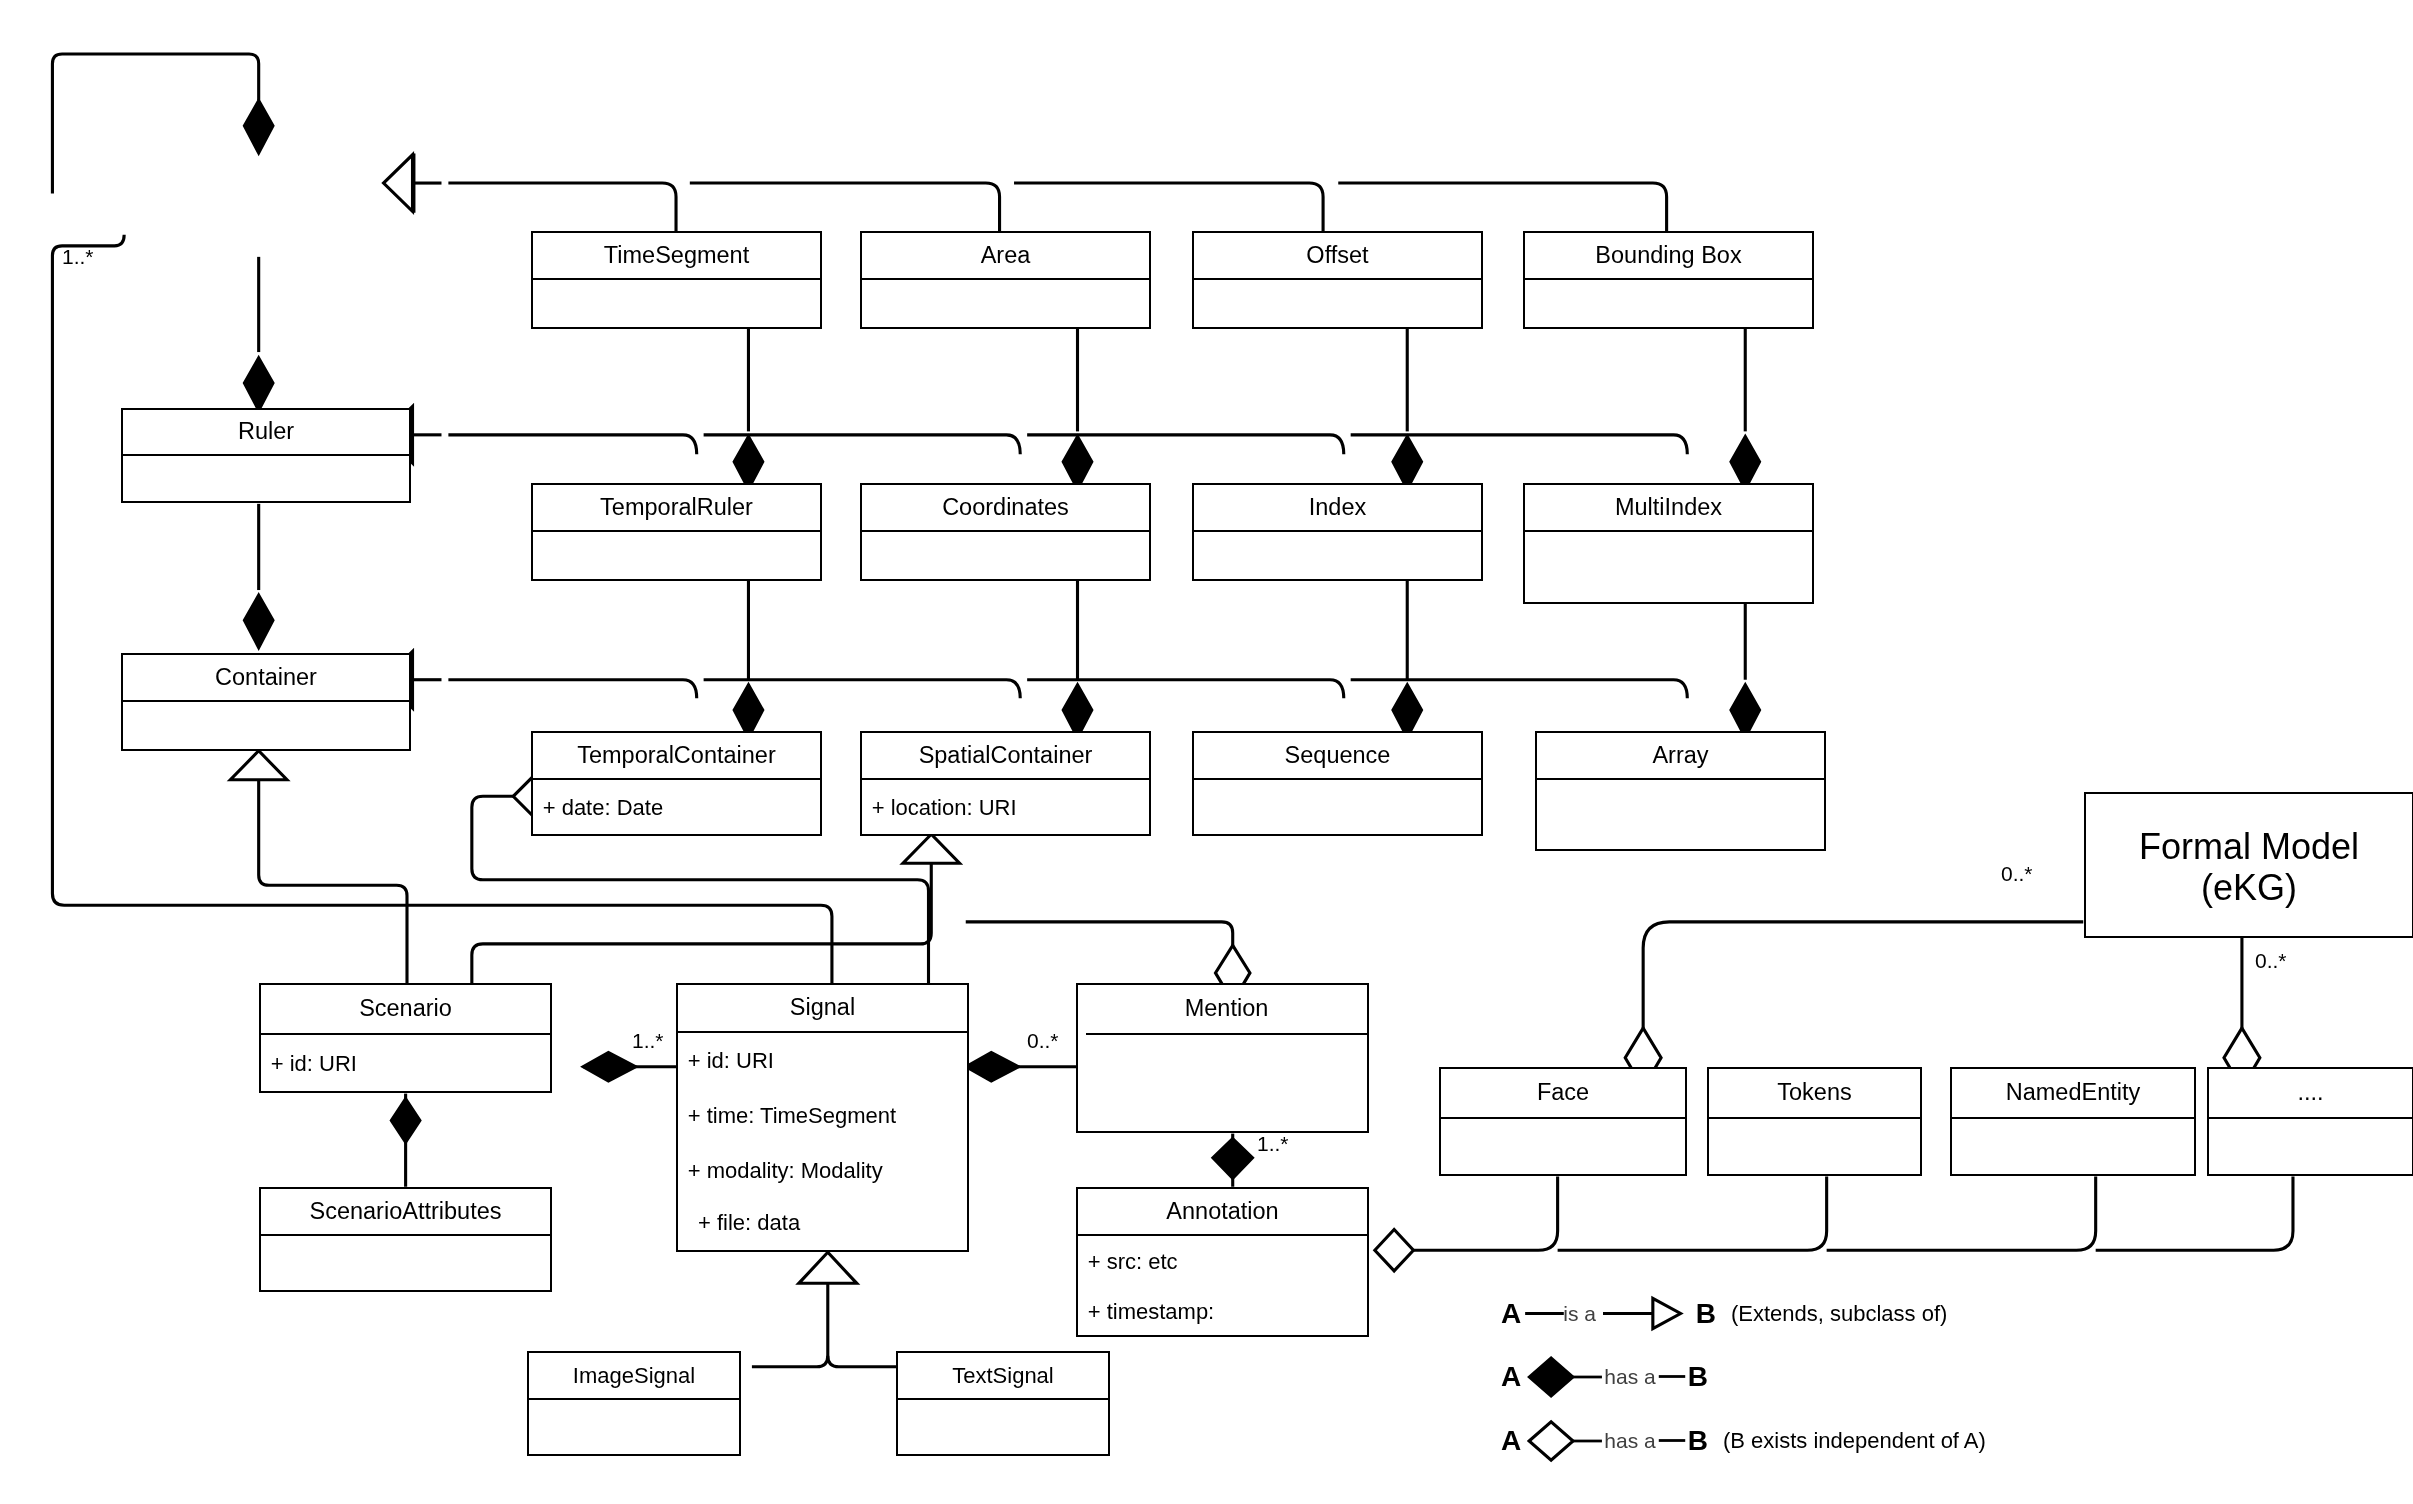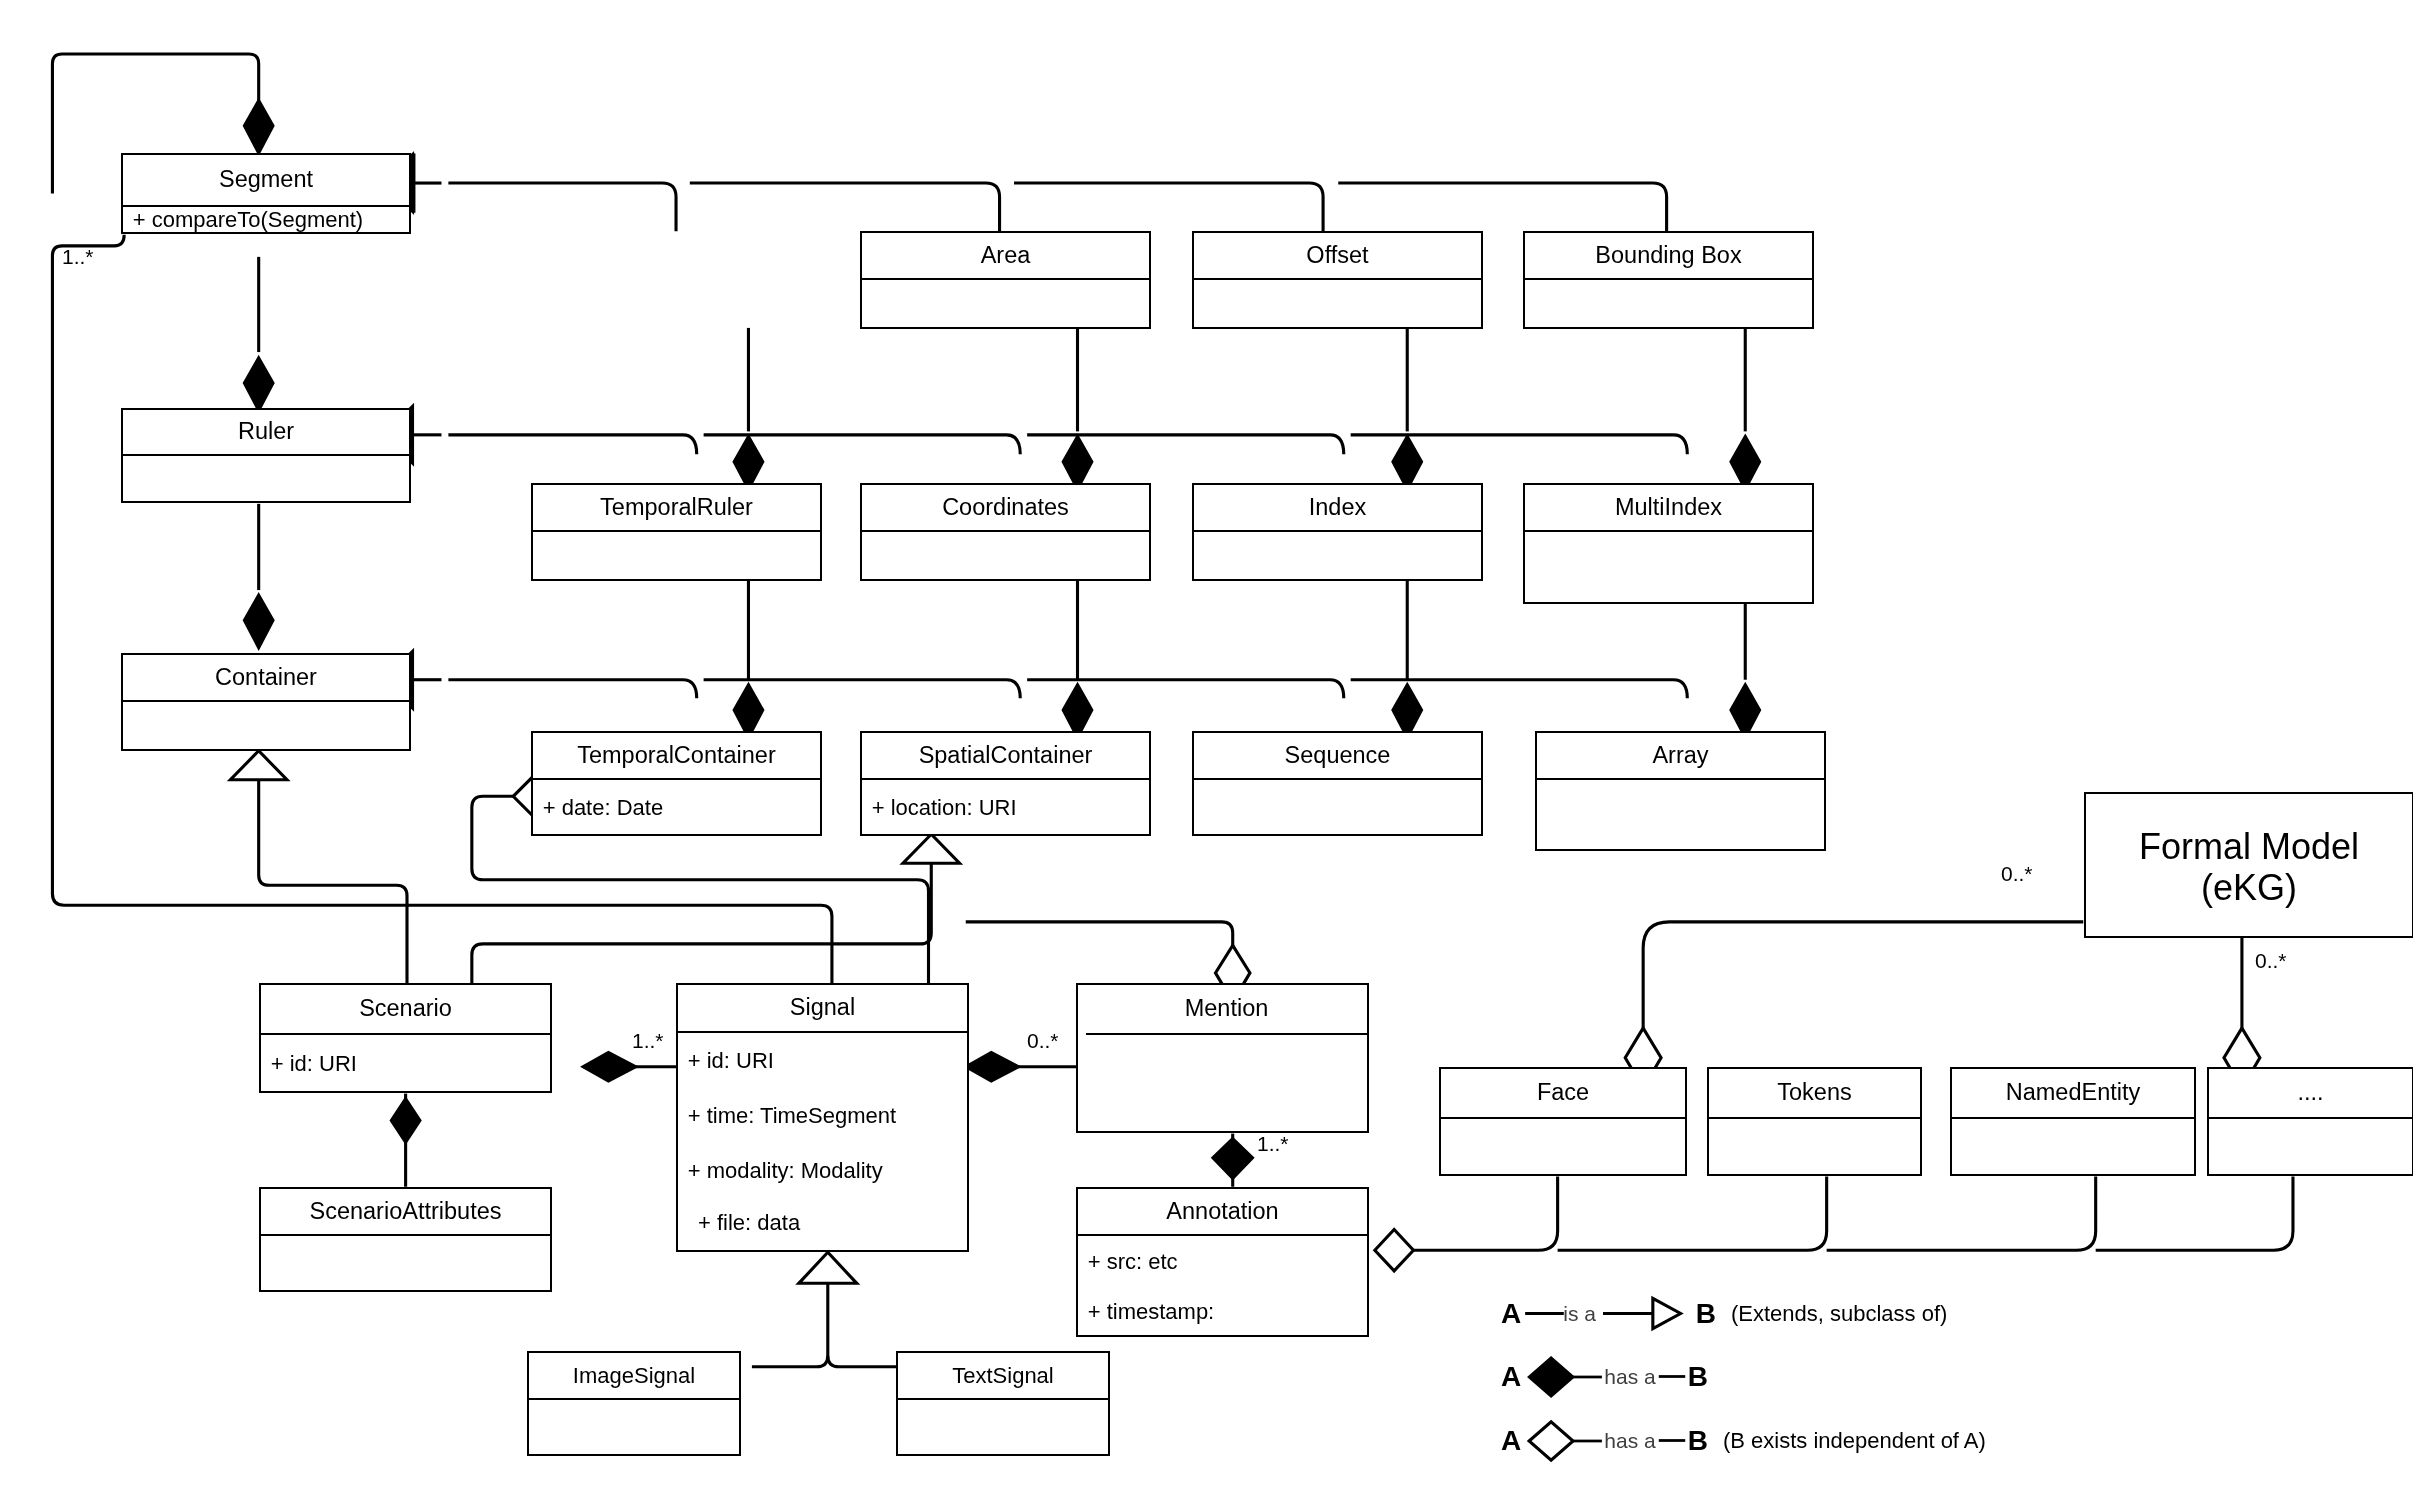--- a/index.html
+++ b/index.html
@@ -203,37 +203,35 @@
 
     <path class="ln" d="M 3020 1336 L 2420 1336 Q 2382 1336 2382 1374 L 2382 1490"></path>
     <polygon class="hdia" points="2382,1490 2408,1533 2382,1577 2356,1533"></polygon>
 
     <path class="ln" d="M 3250 1358 L 3250 1490"></path>
     <polygon class="hdia" points="3250,1490 3276,1533 3250,1577 3224,1533"></polygon>
 
     <path class="ln" d="M 1787 1420 L 1787 1420"></path>
   </svg>
 
-  <div class="uml-class" style="left:121px; top:153px; width:290px; height:81px;">
-    <div class="uml-name" style="height:52px;">Segment</div>
-    <div class="uml-body">
-      <div class="uml-attr" style="height:26px;">+ compareTo(Segment)</div>
-    </div>
-  </div>
 
   <div class="uml-class" style="left:121px; top:408px; width:290px; height:95px;">
     <div class="uml-name" style="height:46px;">Ruler</div>
     <div class="uml-body" style="height:47px;"></div>
   </div>
 
   <div class="uml-class" style="left:121px; top:653px; width:290px; height:98px;">
     <div class="uml-name" style="height:47px;">Container</div>
     <div class="uml-body" style="height:48px;"></div>
   </div>
 
+  <div class="uml-class" style="left:531px; top:231px; width:291px; height:98px;">
+    <div class="uml-name" style="height:47px;">TimeSegment</div>
+    <div class="uml-body" style="height:48px;"></div>
+  </div>
 
   <div class="uml-class" style="left:860px; top:231px; width:291px; height:98px;">
     <div class="uml-name" style="height:47px;">Area</div>
     <div class="uml-body" style="height:48px;"></div>
   </div>
 
   <div class="uml-class" style="left:1192px; top:231px; width:291px; height:98px;">
     <div class="uml-name" style="height:47px;">Offset</div>
     <div class="uml-body" style="height:48px;"></div>
   </div>

